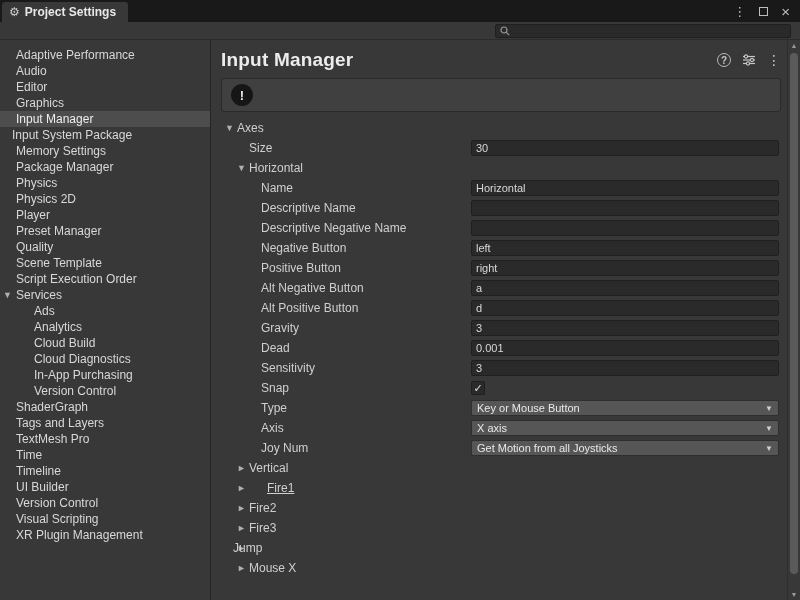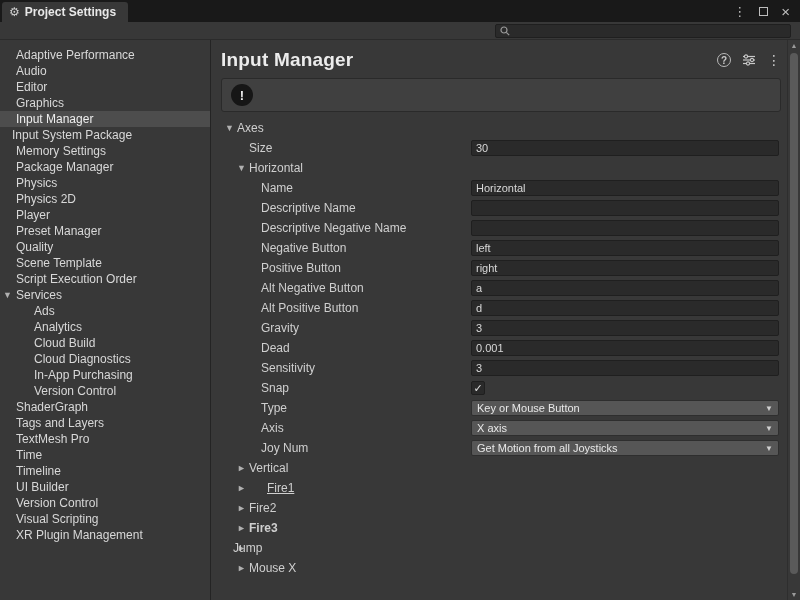--- a/index.html
+++ b/index.html
@@ -274,21 +274,21 @@
           <div class="prop-row">
             <span class="row-tri" style="left: 26px;">►</span>
             <span class="row-label" style="left: 56px; text-decoration: underline;">Fire1</span>
           </div>
           <div class="prop-row">
             <span class="row-tri" style="left: 26px;">►</span>
             <span class="row-label" style="left: 38px;">Fire2</span>
           </div>
           <div class="prop-row">
             <span class="row-tri" style="left: 26px;">►</span>
-            <span class="row-label" style="left: 38px; font-weight: bold;">Fire3</span>
+            <span class="row-label" style="left: 38px;">Fire3</span>
           </div>
           <div class="prop-row">
             <span class="row-tri" style="left: 26px;">►</span>
             <span class="row-label" style="left: 22px;">Jump</span>
           </div>
           <div class="prop-row">
             <span class="row-tri" style="left: 26px;">►</span>
             <span class="row-label" style="left: 38px;">Mouse X</span>
           </div>
         </div>

